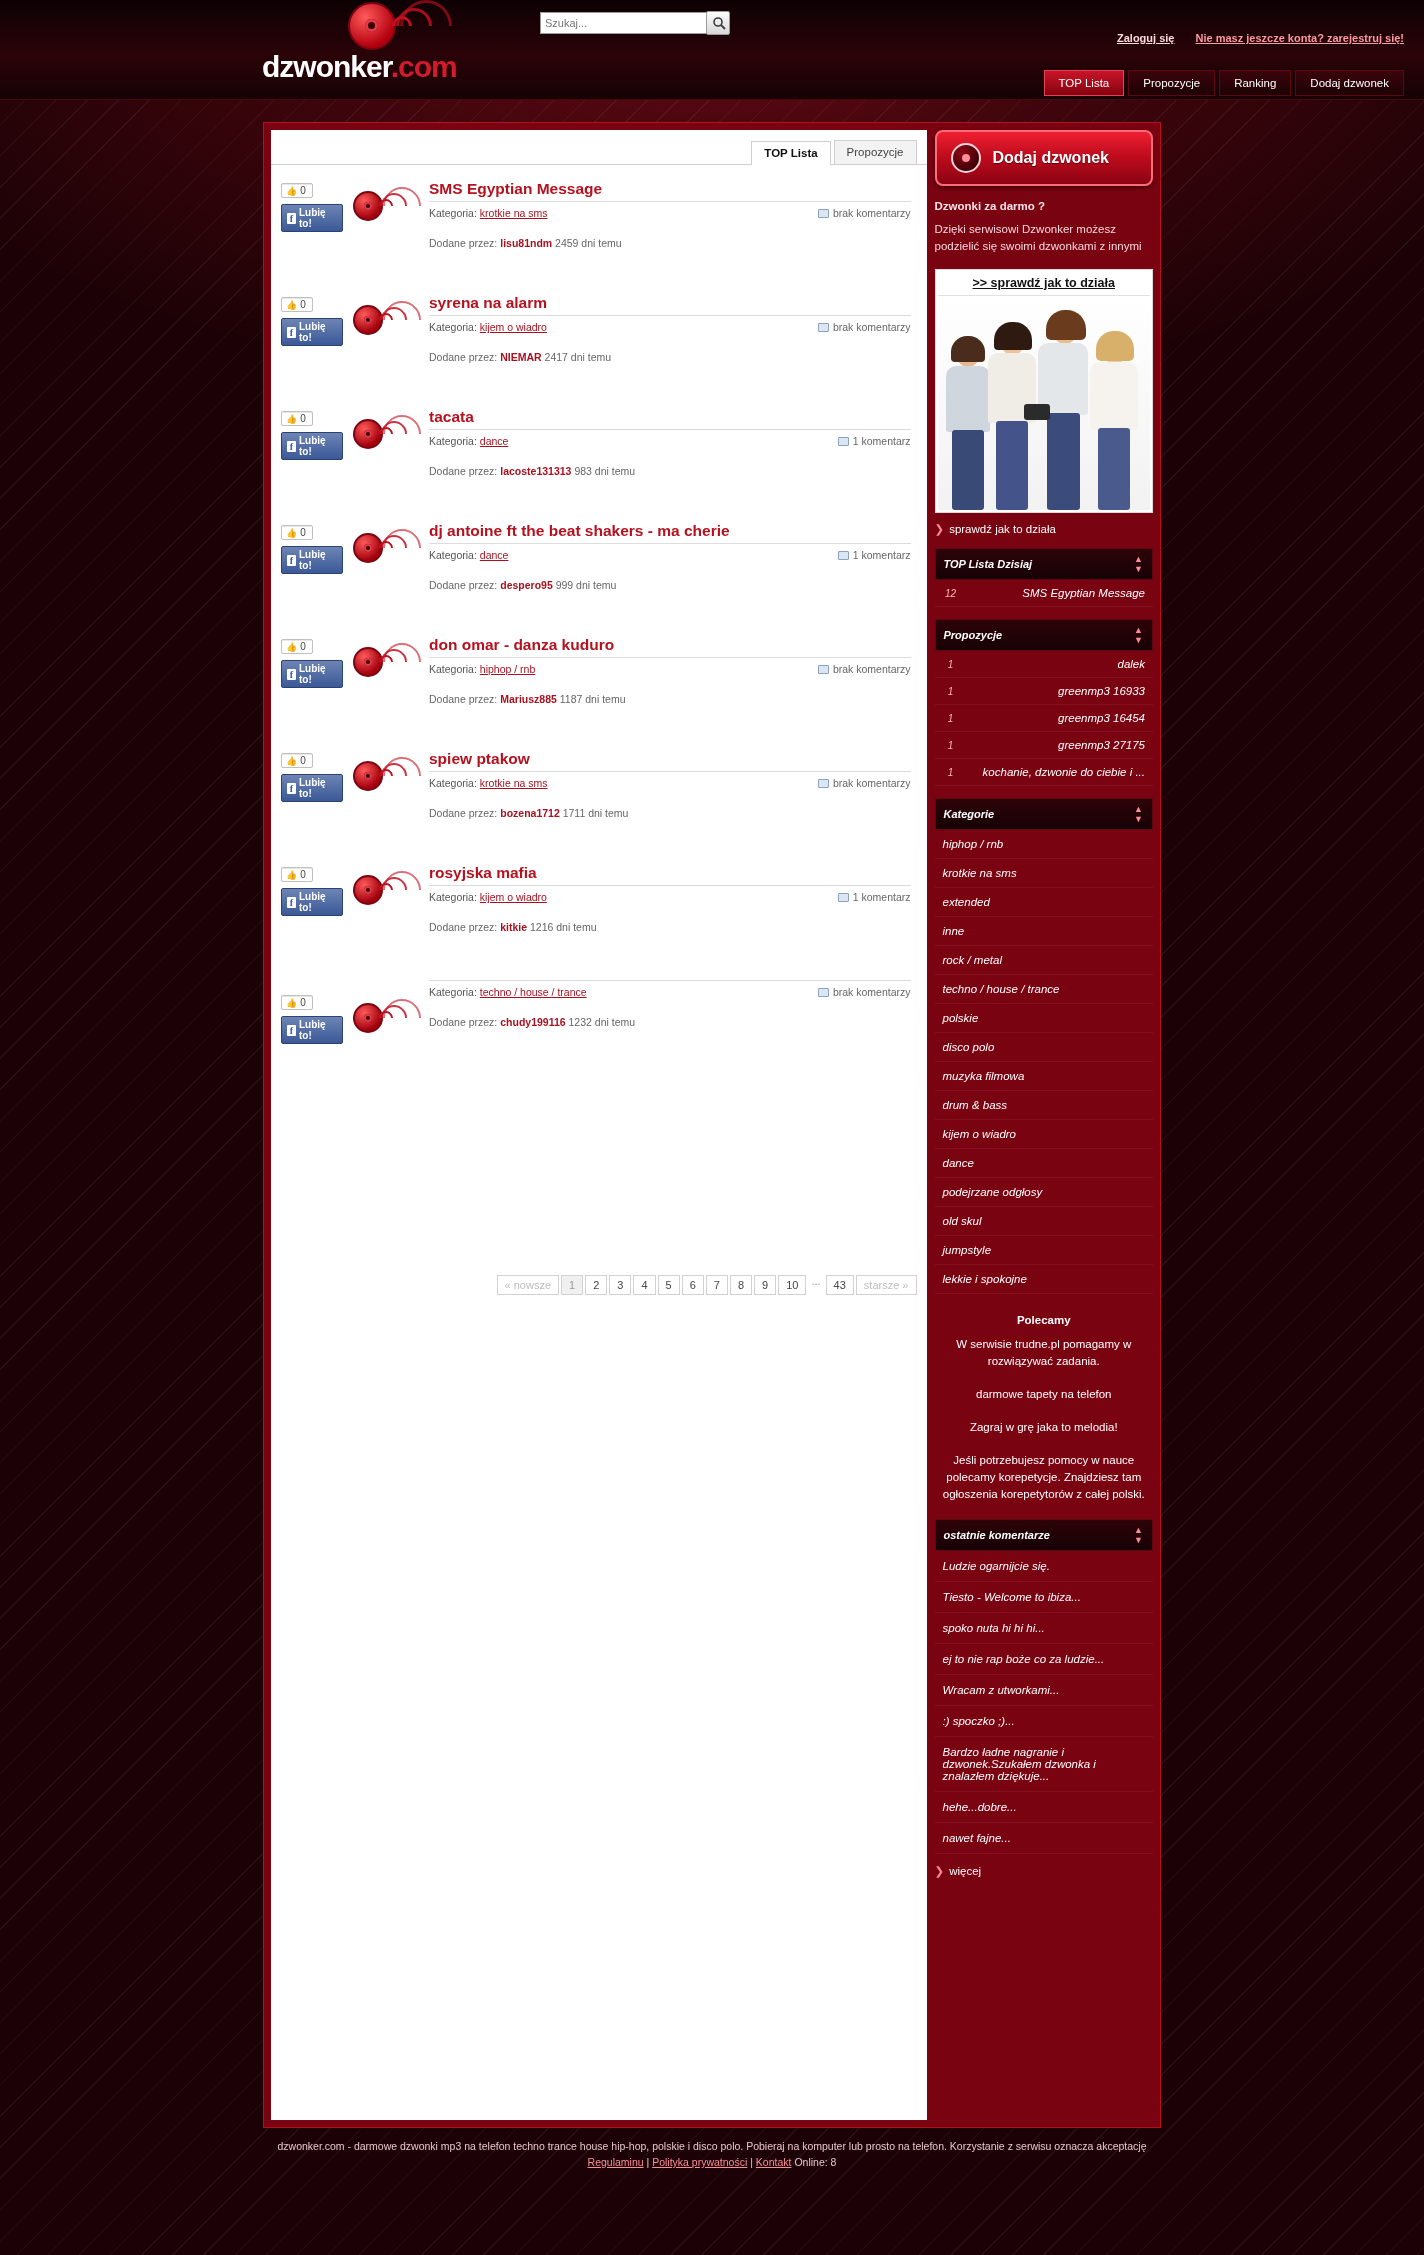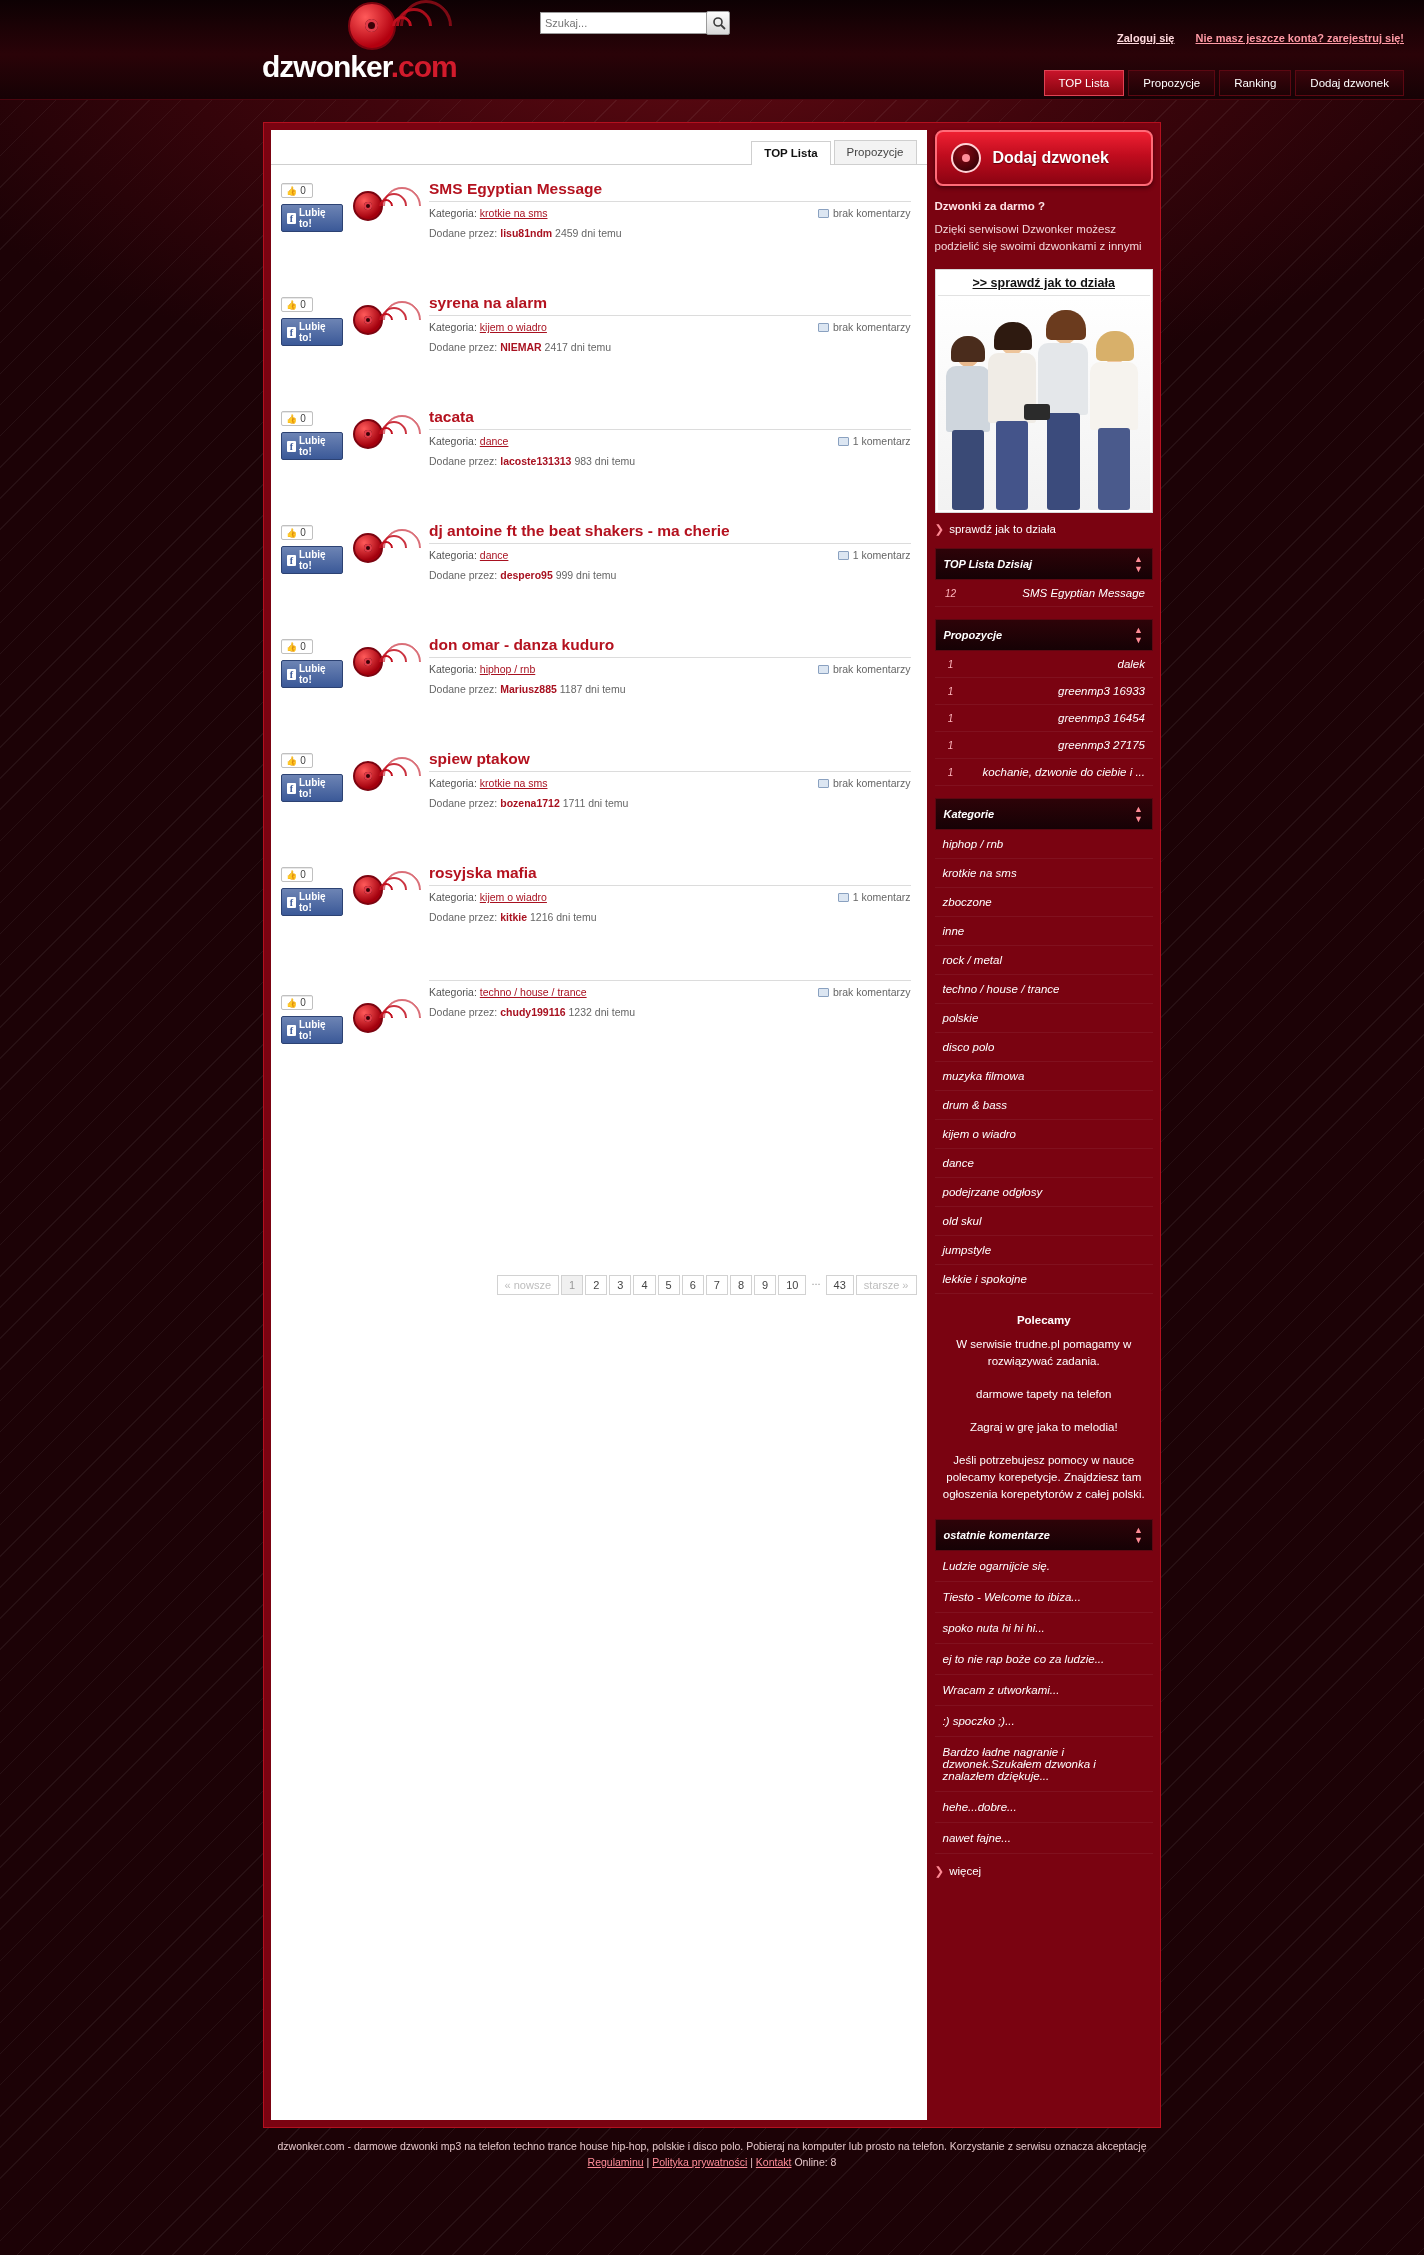--- a/index.html
+++ b/index.html
@@ -177,21 +177,21 @@
   .ring .title{
     color:#b4121f; font-size:15.5px; font-weight:bold; cursor:pointer;
     line-height:19px;
   }
   .ring .title.two{ line-height:19px; }
   .ring .meta-rule{ border-bottom:1px solid #dcdcdc; margin-top:3px; }
   .ring .meta{
     margin-top:5px; font-size:10.5px; color:#555; position:relative;
   }
   .ring .meta a{ color:#a81120; text-decoration:underline; }
-  .ring .meta .line2{ margin-top:8px; color:#666;}
+  .ring .meta .line2{ margin-top:18px; color:#666;}
   .ring .meta .line2 b{ color:#a81120; font-weight:bold; }
   .ring .comments{
     position:absolute; right:0; top:0; font-size:10.5px; color:#666;
     display:flex; align-items:center; gap:4px;
   }
   .cmt-ico{
     display:inline-block; width:11px;height:9px; border:1px solid #8aa1c0;
     background:#dce6f2; border-radius:1px;
   }
 
@@ -721,21 +721,21 @@
           </div>
         </div>
 
         <div class="panel">
           <div class="phead">
             <span>Kategorie</span>
               <span class="arrows">▲<br>▼</span>
           </div>
           <div class="cat-row">hiphop / rnb</div>
           <div class="cat-row">krotkie na sms</div>
-          <div class="cat-row">zboczone</div>
+          <div class="cat-row">extended</div>
           <div class="cat-row">inne</div>
           <div class="cat-row">rock / metal</div>
           <div class="cat-row">techno / house / trance</div>
           <div class="cat-row">polskie</div>
           <div class="cat-row">disco polo</div>
           <div class="cat-row">muzyka filmowa</div>
           <div class="cat-row">drum &amp; bass</div>
           <div class="cat-row">kijem o wiadro</div>
           <div class="cat-row">dance</div>
           <div class="cat-row">podejrzane odgłosy</div>

